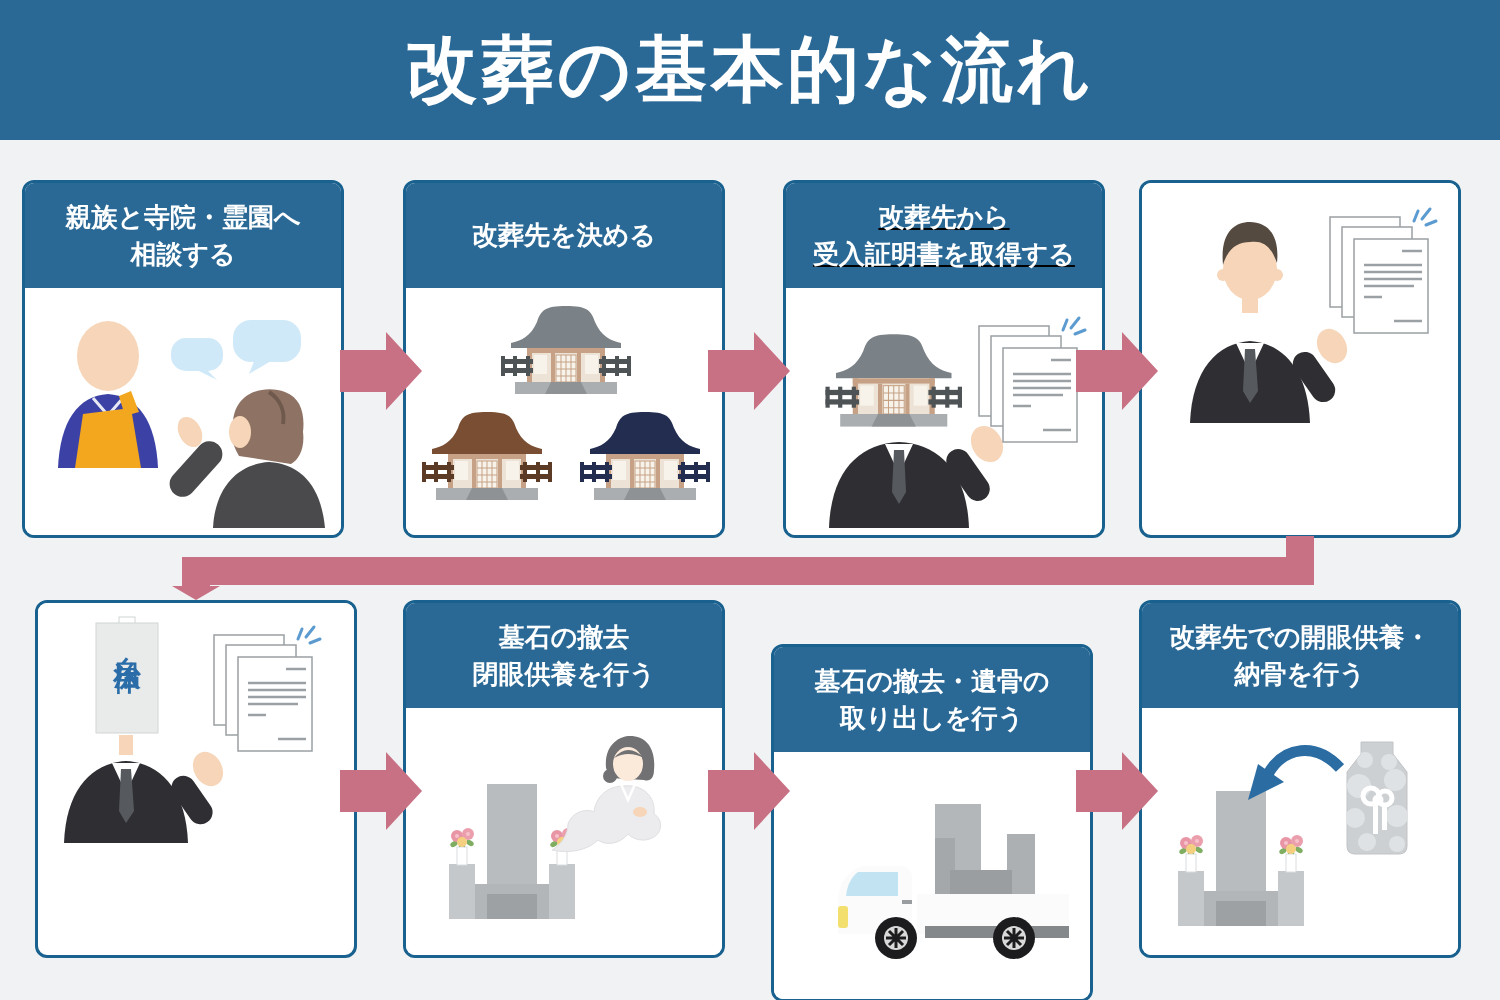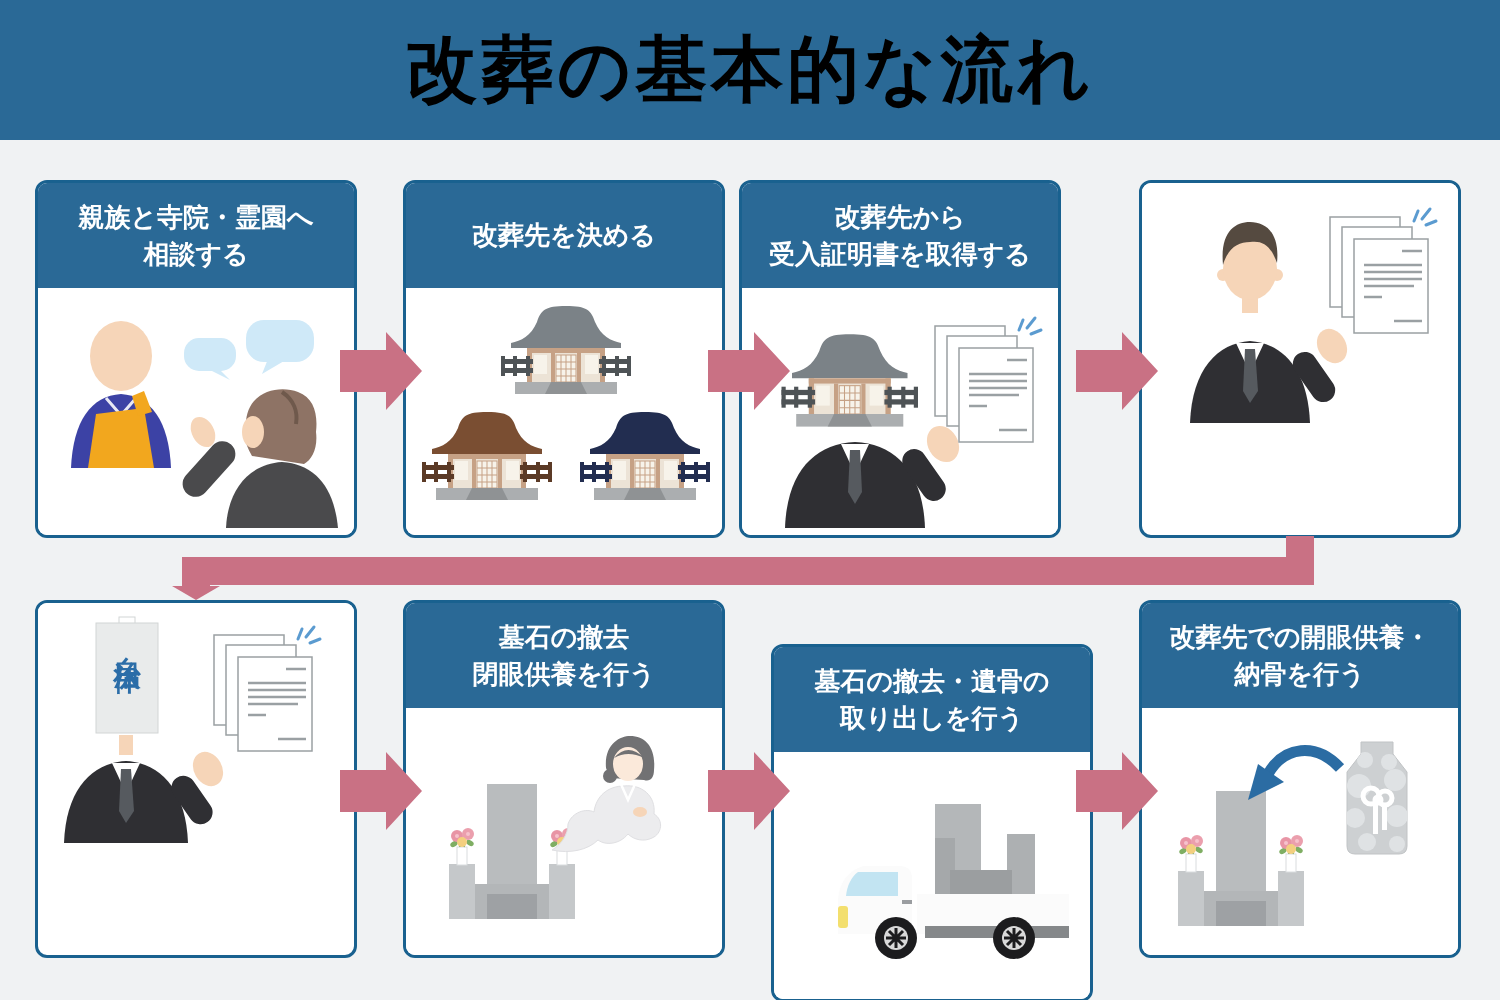--- a/index.html
+++ b/index.html
@@ -6,39 +6,39 @@
   body{
     width:1500px;height:1000px;position:relative;overflow:hidden;
     background:#f0f2f3;
     font-family:"Liberation Sans","DejaVu Sans",sans-serif;
   }
   .banner{
     position:absolute;left:0;top:0;width:1500px;height:140px;
     background:#2a6996;display:flex;align-items:center;justify-content:center;
   }
   .banner-title{
-    color:#000000;font-size:72px;font-weight:bold;letter-spacing:4px;margin:0;
+    color:#ffffff;font-size:72px;font-weight:bold;letter-spacing:4px;margin:0;
   }
   .card{
     position:absolute;width:322px;height:358px;box-sizing:border-box;
     background:#ffffff;border:3px solid #19618f;border-radius:12px;overflow:hidden;
   }
   .card-header{
     height:105px;background:#2a6996;color:#ffffff;
     display:flex;align-items:center;justify-content:center;text-align:center;
     font-size:26px;font-weight:bold;line-height:1.42;white-space:pre-line;
     padding:0 6px;
   }
   .card-body{
     height:247px;background:#ffffff;
     display:flex;align-items:center;justify-content:center;
   }
   .card-body svg{display:block;}
-  #card1{left:35px;top:180px;}  #card2{left:403px;top:180px;}
-  #card3{left:739px;top:180px;} #card4{left:1139px;top:180px;}
+  #card1{left:22px;top:180px;}  #card2{left:403px;top:180px;}
+  #card3{left:783px;top:180px;text-decoration:underline;} #card4{left:1139px;top:180px;}
   #card5{left:35px;top:600px;}  #card6{left:403px;top:600px;}
   #card7{left:771px;top:600px;margin-top:44px;} #card8{left:1139px;top:600px;}
   .step-arrow{position:absolute;width:82px;height:78px;z-index:5;}
   #arrow-1{left:340px;top:332px;} #arrow-2{left:708px;top:332px;} #arrow-3{left:1076px;top:332px;}
   #arrow-4{left:340px;top:752px;} #arrow-5{left:708px;top:752px;} #arrow-6{left:1076px;top:752px;}
   .conn{position:absolute;background:#c97184;z-index:2;}
   #conn-stub-right{left:1286px;top:536px;width:28px;height:22px;}
   #conn-bar{left:182px;top:557px;width:1132px;height:28px;}
   #conn-stem-left{left:182px;top:584px;width:28px;height:3px;}
   #conn-head-left{

